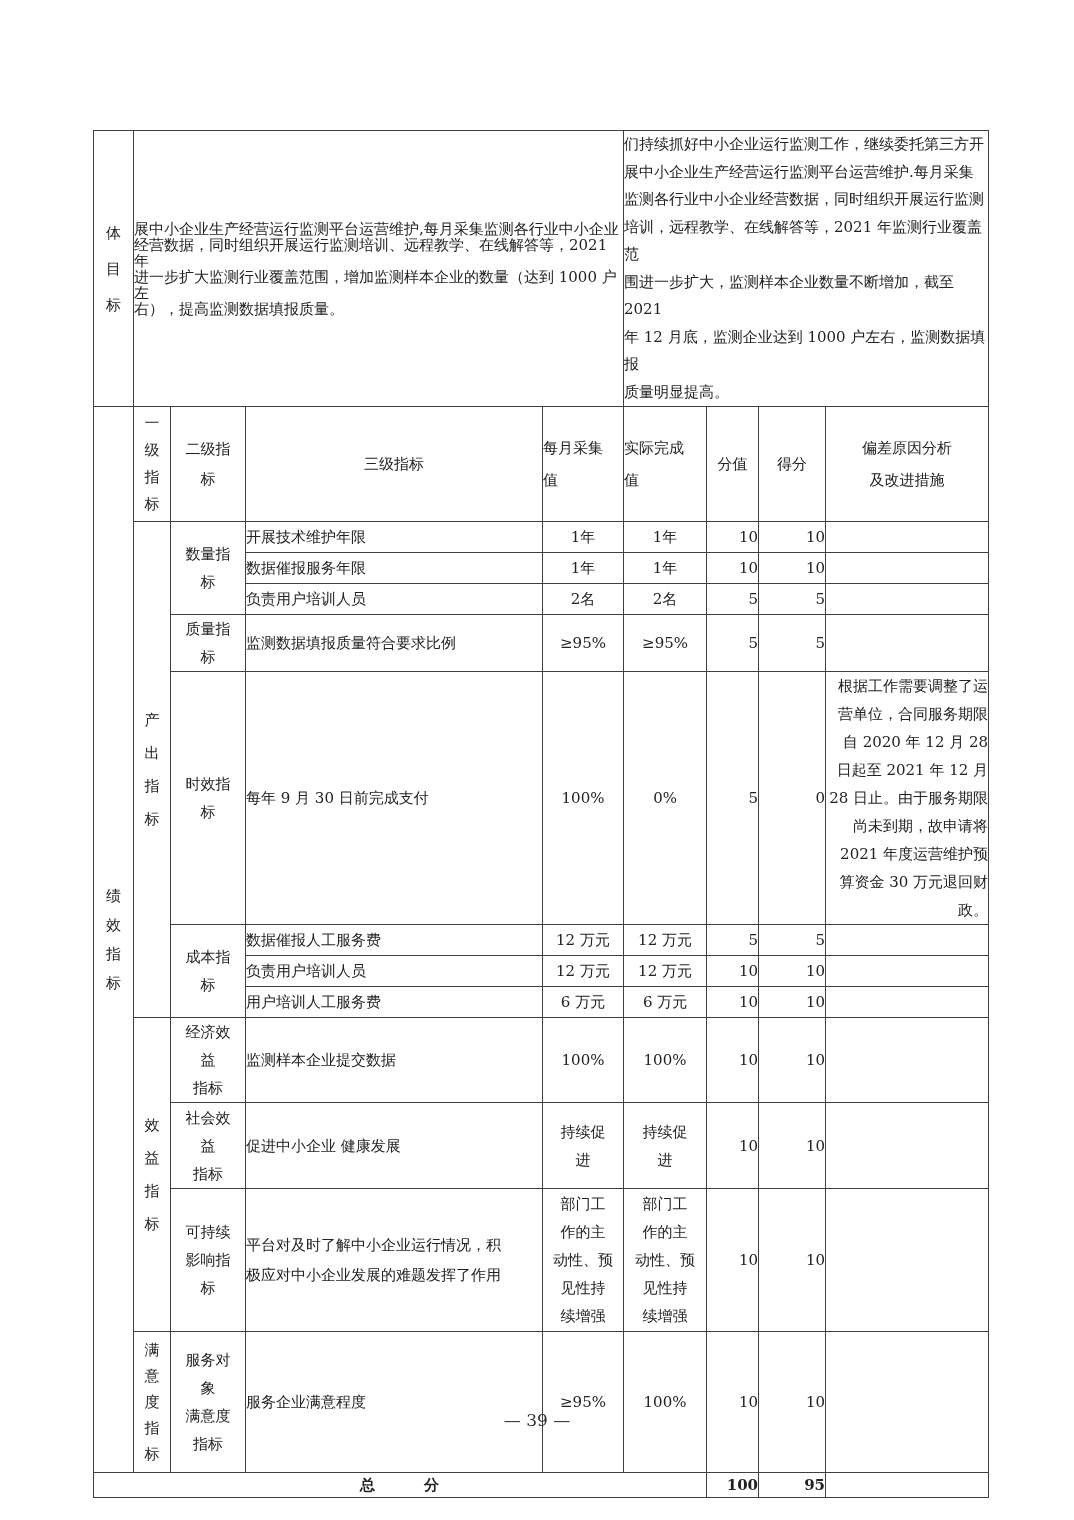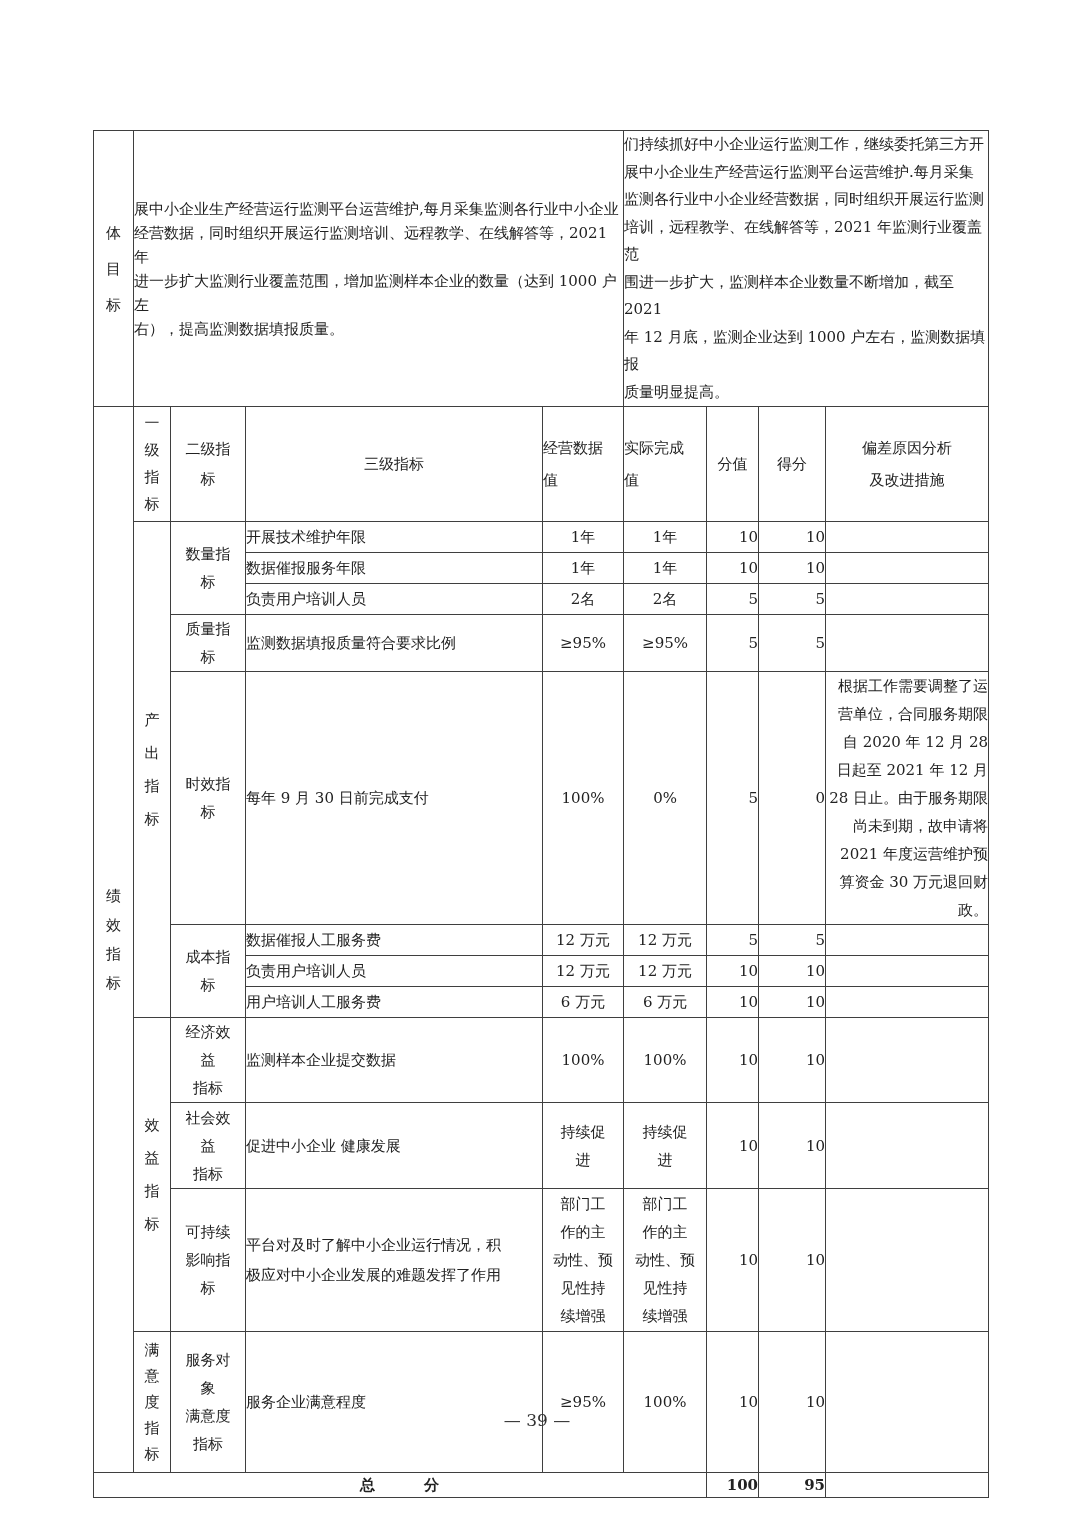--- a/index.html
+++ b/index.html
@@ -15,21 +15,21 @@
   table.report td{
     border:1px solid #3f3f3f;font-size:15px;overflow:hidden;
     vertical-align:middle;padding:0;
   }
   .c{text-align:center;}
   
   tr.h-ov{height:198px;}
   td.ov-label{vertical-align:top;text-align:center;white-space:pre-line;
     line-height:36px;font-size:16px;padding-top:8px;}
   td.ov-left{vertical-align:top;text-align:left;white-space:pre-line;
-    font-size:15.5px;line-height:24px;padding:7px 8px 0 13px;}
+    font-size:15.5px;line-height:16px;padding:7px 8px 0 13px;}
   td.ov-right{vertical-align:top;text-align:left;white-space:pre-line;
     font-size:14px;line-height:27.5px;padding:3px 4px 0 9px;}
   
   tr.h-head{height:115px;}
   td.group-label{text-align:center;white-space:pre-line;line-height:29px;font-size:15px;}
   td.hdr-l1{text-align:center;white-space:pre-line;line-height:27px;}
   td.hdr-l2{text-align:center;white-space:pre-line;line-height:30px;}
   td.hdr-val{text-align:left;white-space:pre-line;line-height:32px;padding-left:7px;}
   td.hdr-dev{text-align:center;white-space:pre-line;line-height:32px;font-size:14px;}
   
@@ -94,21 +94,21 @@
 效
 指
 标</td>
       <td class="hdr-l1">一
 级
 指
 标</td>
       <td class="hdr-l2">二级指
 标</td>
       <td class="c">三级指标</td>
-      <td class="hdr-val">经营数据
+      <td class="hdr-val">每月采集
 值</td>
       <td class="hdr-val">实际完成
 值</td>
       <td class="c">分值</td>
       <td class="c">得分</td>
       <td class="hdr-dev">偏差原因分析
 及改进措施</td>
     </tr>
 
     <tr class="rh30">

